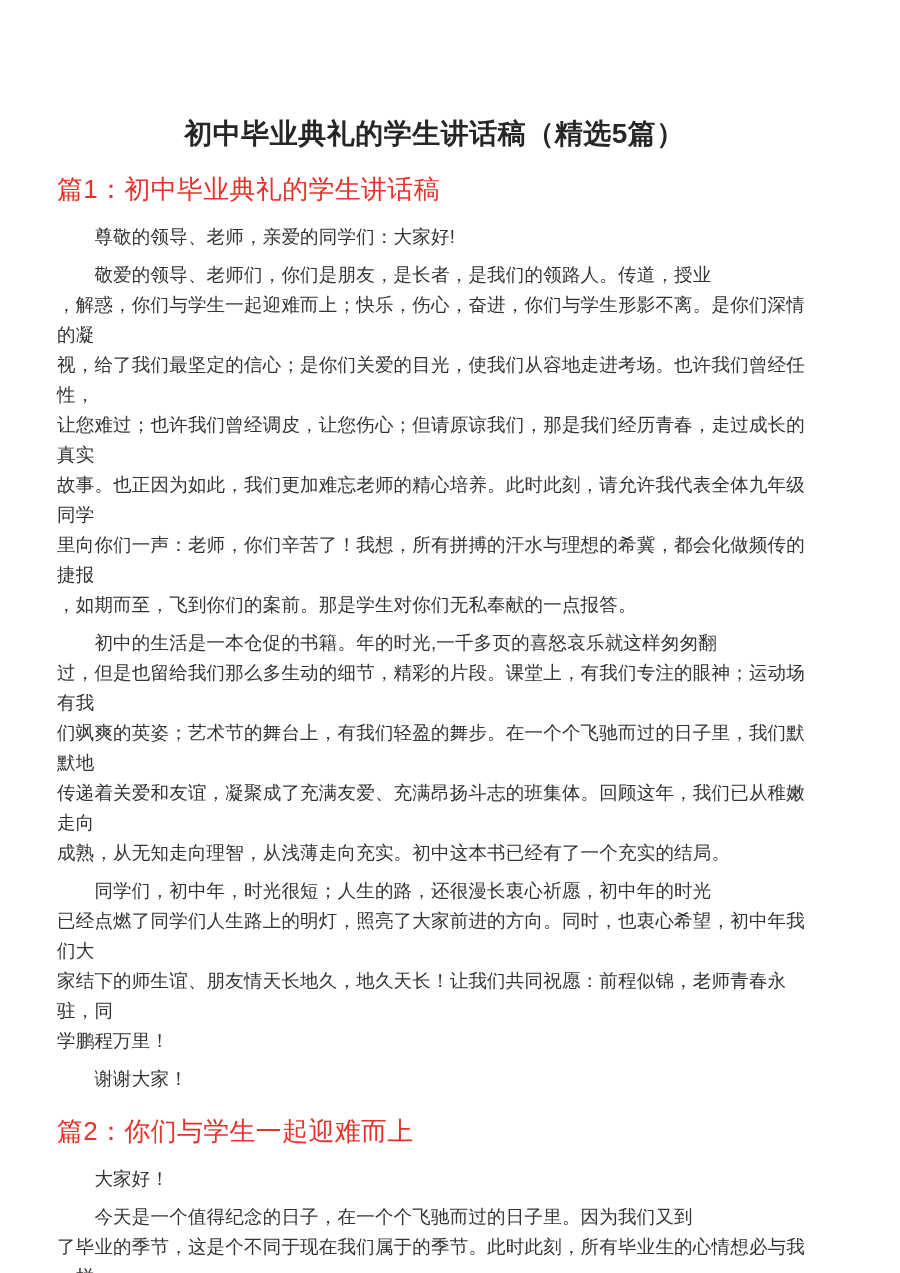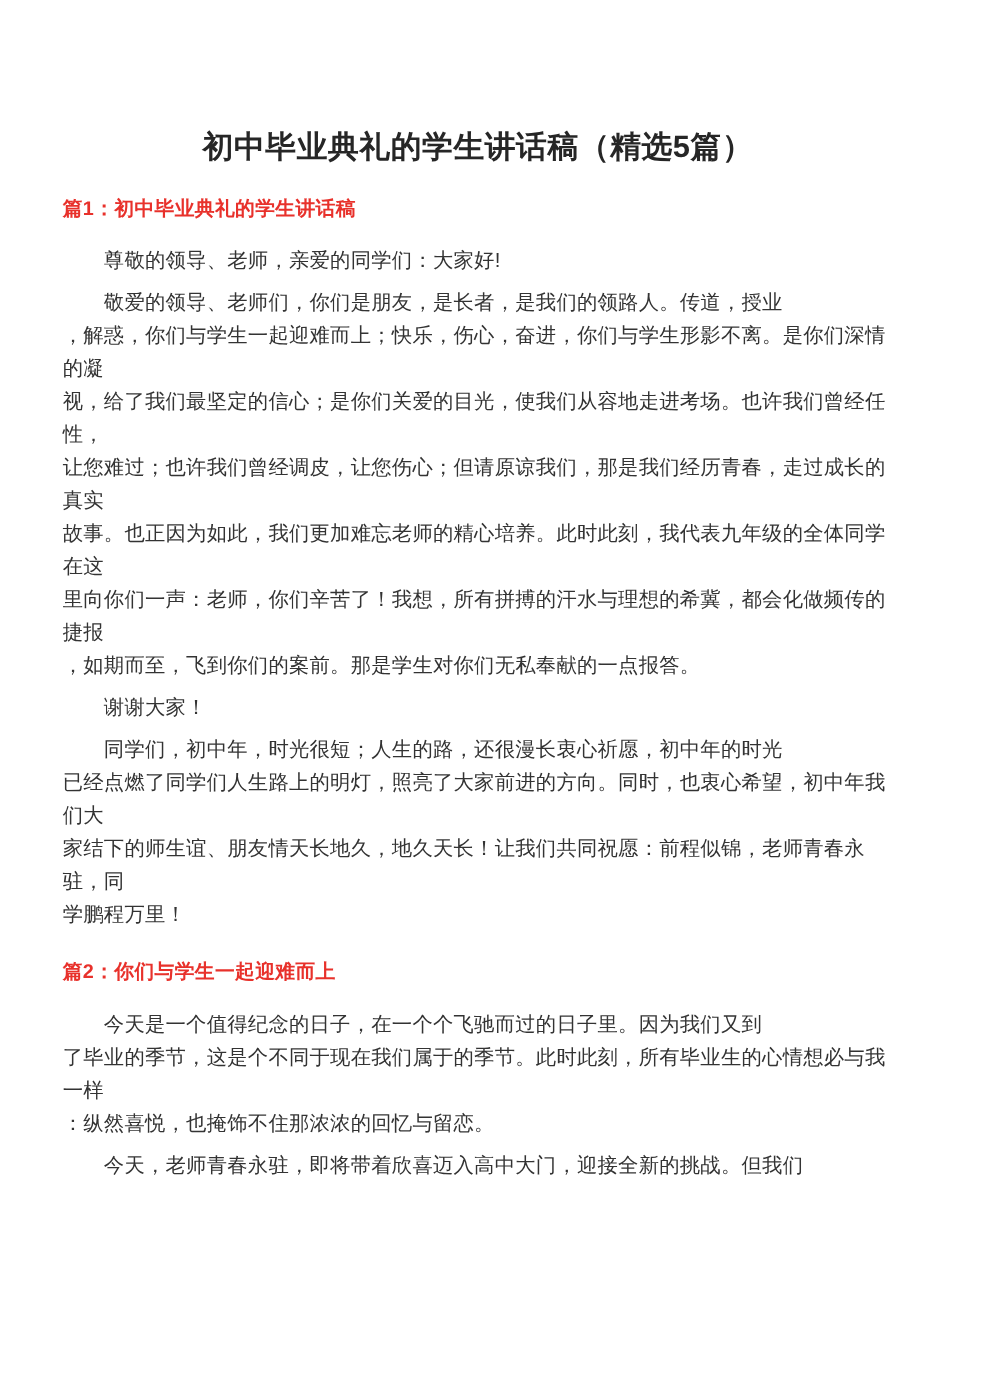--- a/index.html
+++ b/index.html
@@ -26,23 +26,23 @@
     font-size: 28px;
     line-height: 36px;
     font-weight: 700;
     text-align: center;
     color: var(--title-text, #262626);
     letter-spacing: 0.5px;
     white-space: nowrap;
   }
   .sec-heading {
     margin: 22px 0 18px 0;
-    font-size: 18px;
+    font-size: 26px;
     line-height: 30px;
-    font-weight: 700;
+    font-weight: 400;
     color: var(--heading-red, #e8312b);
     letter-spacing: 0.3px;
   }
   .para {
     margin: 0 0 8px 0;
     font-size: 18.5px;
     line-height: 30px;
     font-weight: 400;
     color: var(--body-text, #333333);
     letter-spacing: 0.2px;
@@ -57,31 +57,37 @@
 
   <h1 class="doc-title">初中毕业典礼的学生讲话稿（精选5篇）</h1>
 
   <section>
     <h2 class="sec-heading">篇1：初中毕业典礼的学生讲话稿</h2>
     <p class="para">　　尊敬的领导、老师，亲爱的同学们：大家好!</p>
     <p class="para">　　敬爱的领导、老师们，你们是朋友，是长者，是我们的领路人。传道，授业
 ，解惑，你们与学生一起迎难而上；快乐，伤心，奋进，你们与学生形影不离。是你们深情的凝
 视，给了我们最坚定的信心；是你们关爱的目光，使我们从容地走进考场。也许我们曾经任性，
 让您难过；也许我们曾经调皮，让您伤心；但请原谅我们，那是我们经历青春，走过成长的真实
-故事。也正因为如此，我们更加难忘老师的精心培养。此时此刻，我代表九年级的全体同学在这
+故事。也正因为如此，我们更加难忘老师的精心培养。此时此刻，请允许我代表全体九年级同学
 里向你们一声：老师，你们辛苦了！我想，所有拼搏的汗水与理想的希冀，都会化做频传的捷报
 ，如期而至，飞到你们的案前。那是学生对你们无私奉献的一点报答。</p>
-    <p class="para">　　谢谢大家！</p>
+    <p class="para">　　初中的生活是一本仓促的书籍。年的时光,一千多页的喜怒哀乐就这样匆匆翻
+过，但是也留给我们那么多生动的细节，精彩的片段。课堂上，有我们专注的眼神；运动场有我
+们飒爽的英姿；艺术节的舞台上，有我们轻盈的舞步。在一个个飞驰而过的日子里，我们默默地
+传递着关爱和友谊，凝聚成了充满友爱、充满昂扬斗志的班集体。回顾这年，我们已从稚嫩走向
+成熟，从无知走向理智，从浅薄走向充实。初中这本书已经有了一个充实的结局。</p>
     <p class="para">　　同学们，初中年，时光很短；人生的路，还很漫长衷心祈愿，初中年的时光
 已经点燃了同学们人生路上的明灯，照亮了大家前进的方向。同时，也衷心希望，初中年我们大
 家结下的师生谊、朋友情天长地久，地久天长！让我们共同祝愿：前程似锦，老师青春永驻，同
 学鹏程万里！</p>
+    <p class="para">　　谢谢大家！</p>
   </section>
 
   <section>
     <h2 class="sec-heading">篇2：你们与学生一起迎难而上</h2>
+    <p class="para">　　大家好！</p>
     <p class="para">　　今天是一个值得纪念的日子，在一个个飞驰而过的日子里。因为我们又到
 了毕业的季节，这是个不同于现在我们属于的季节。此时此刻，所有毕业生的心情想必与我一样
 ：纵然喜悦，也掩饰不住那浓浓的回忆与留恋。</p>
     <p class="para">　　今天，老师青春永驻，即将带着欣喜迈入高中大门，迎接全新的挑战。但我们</p>
   </section>
 
 </div>
 
 </body></html>

